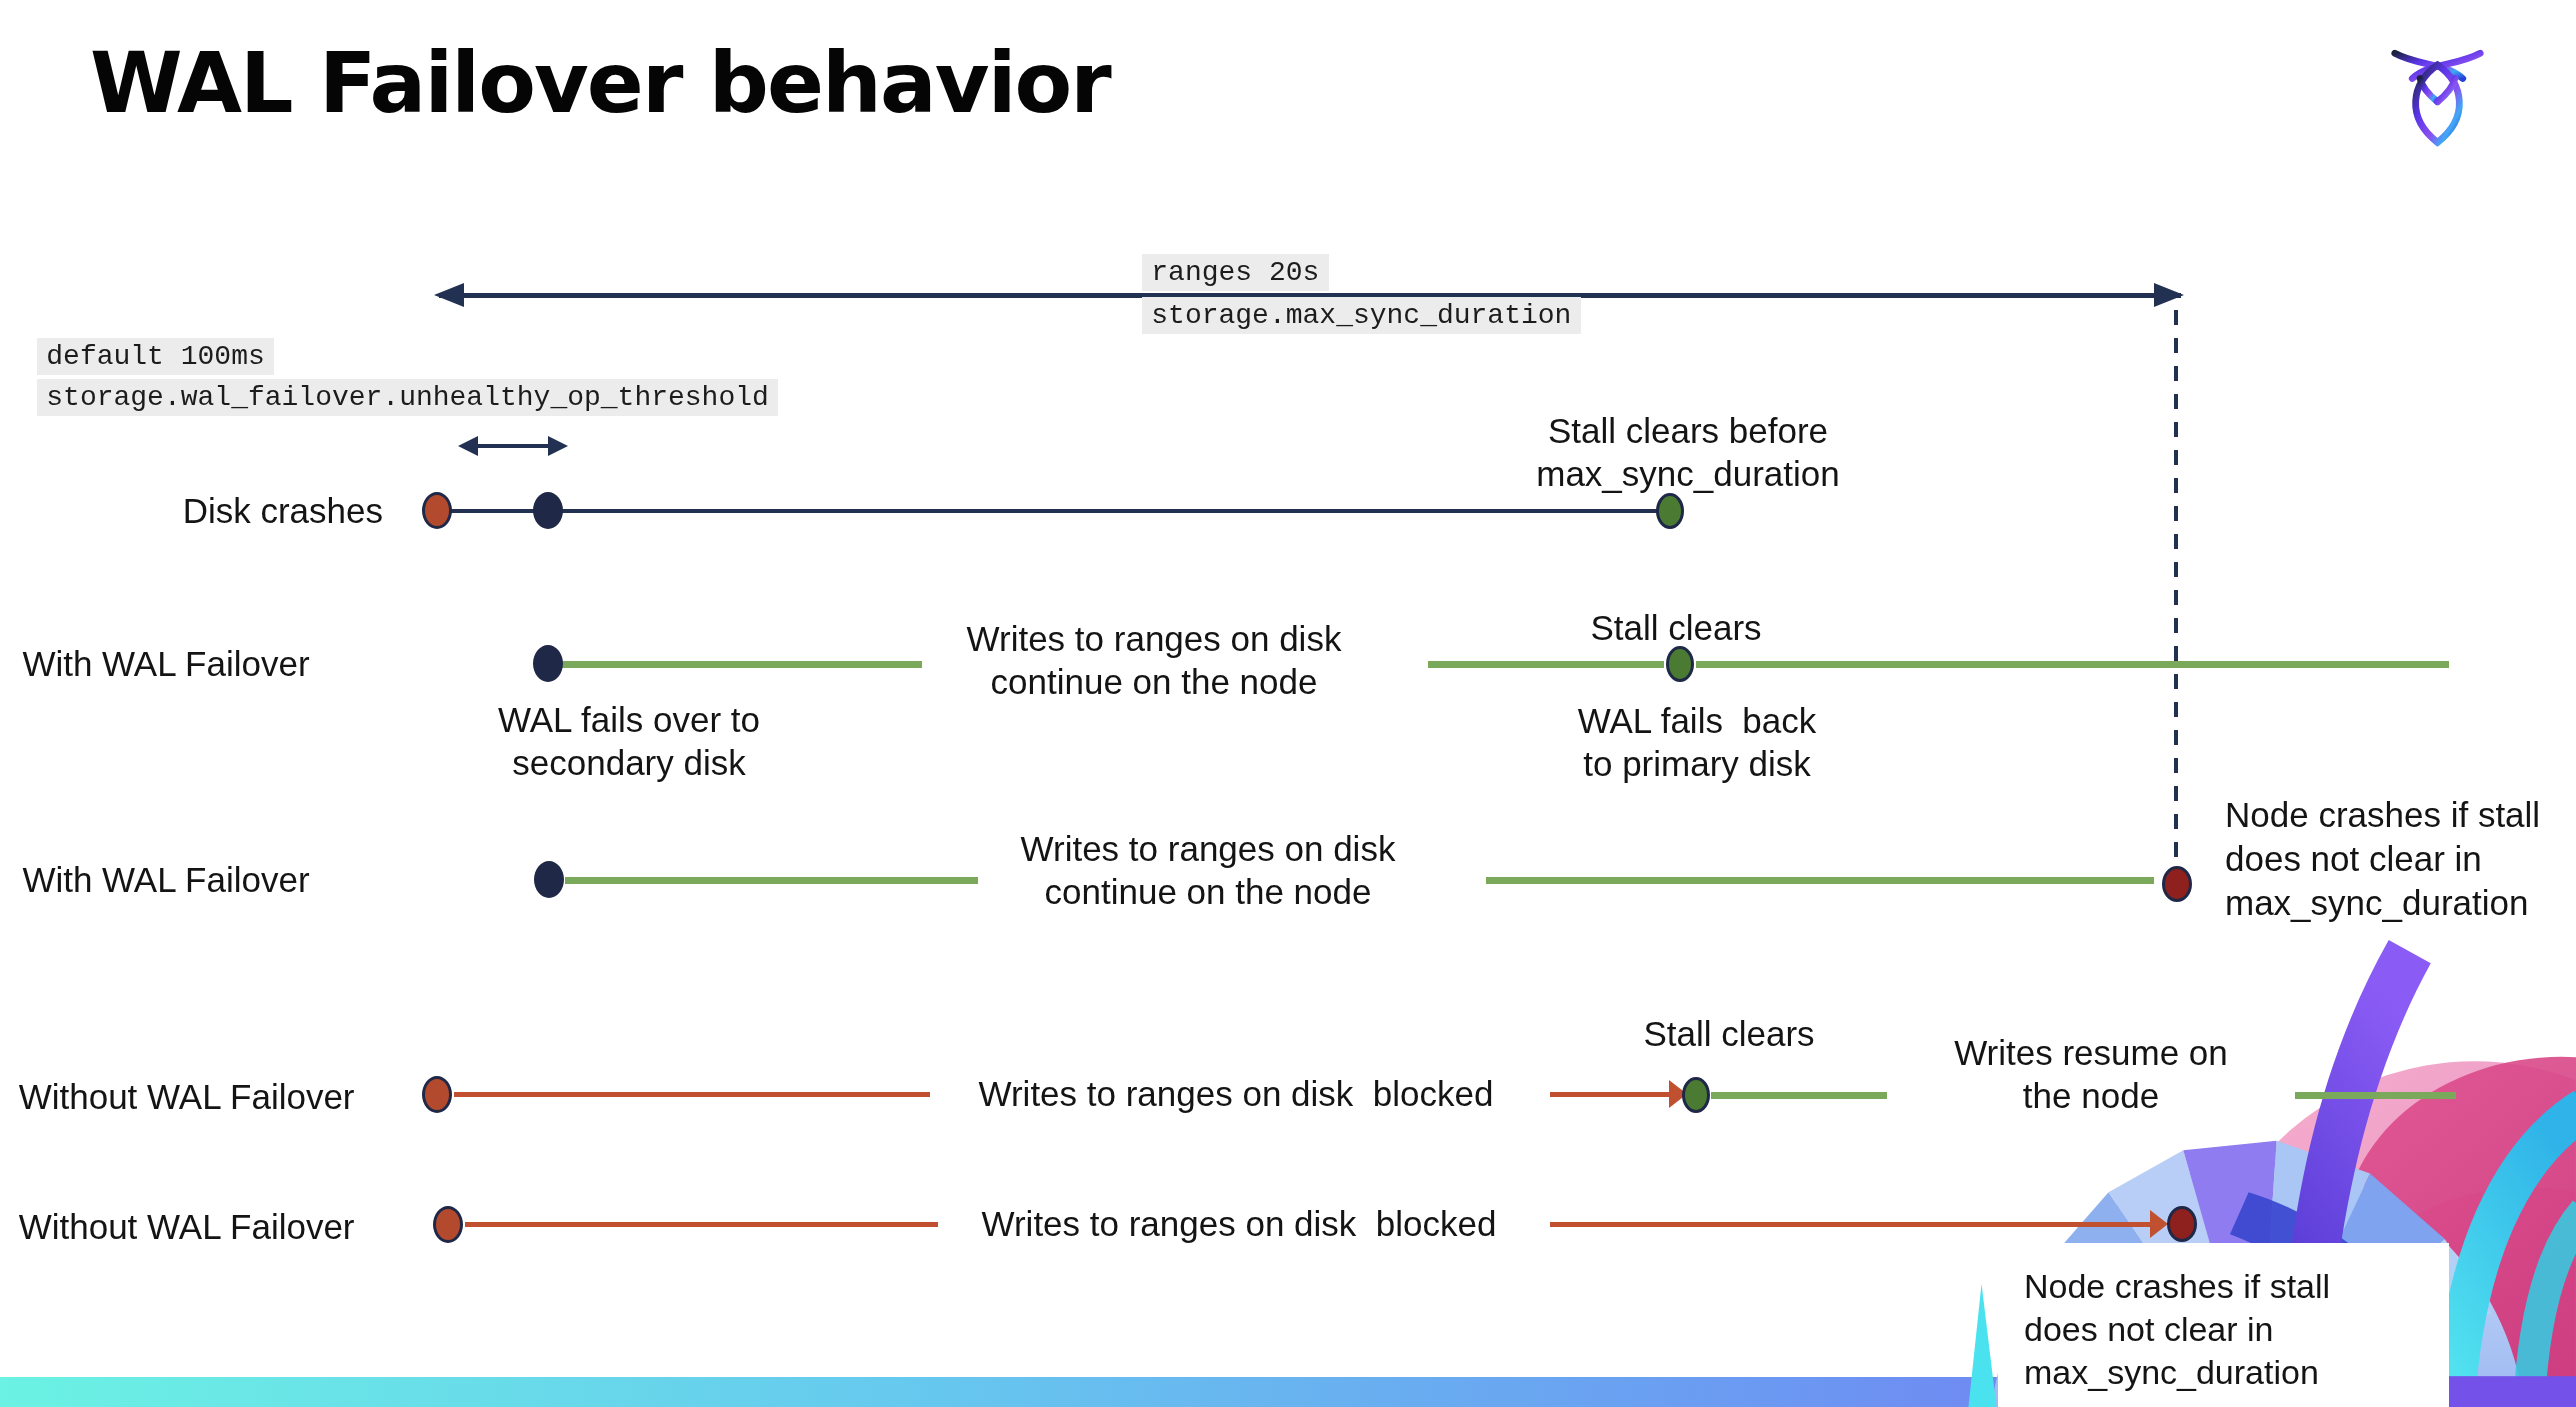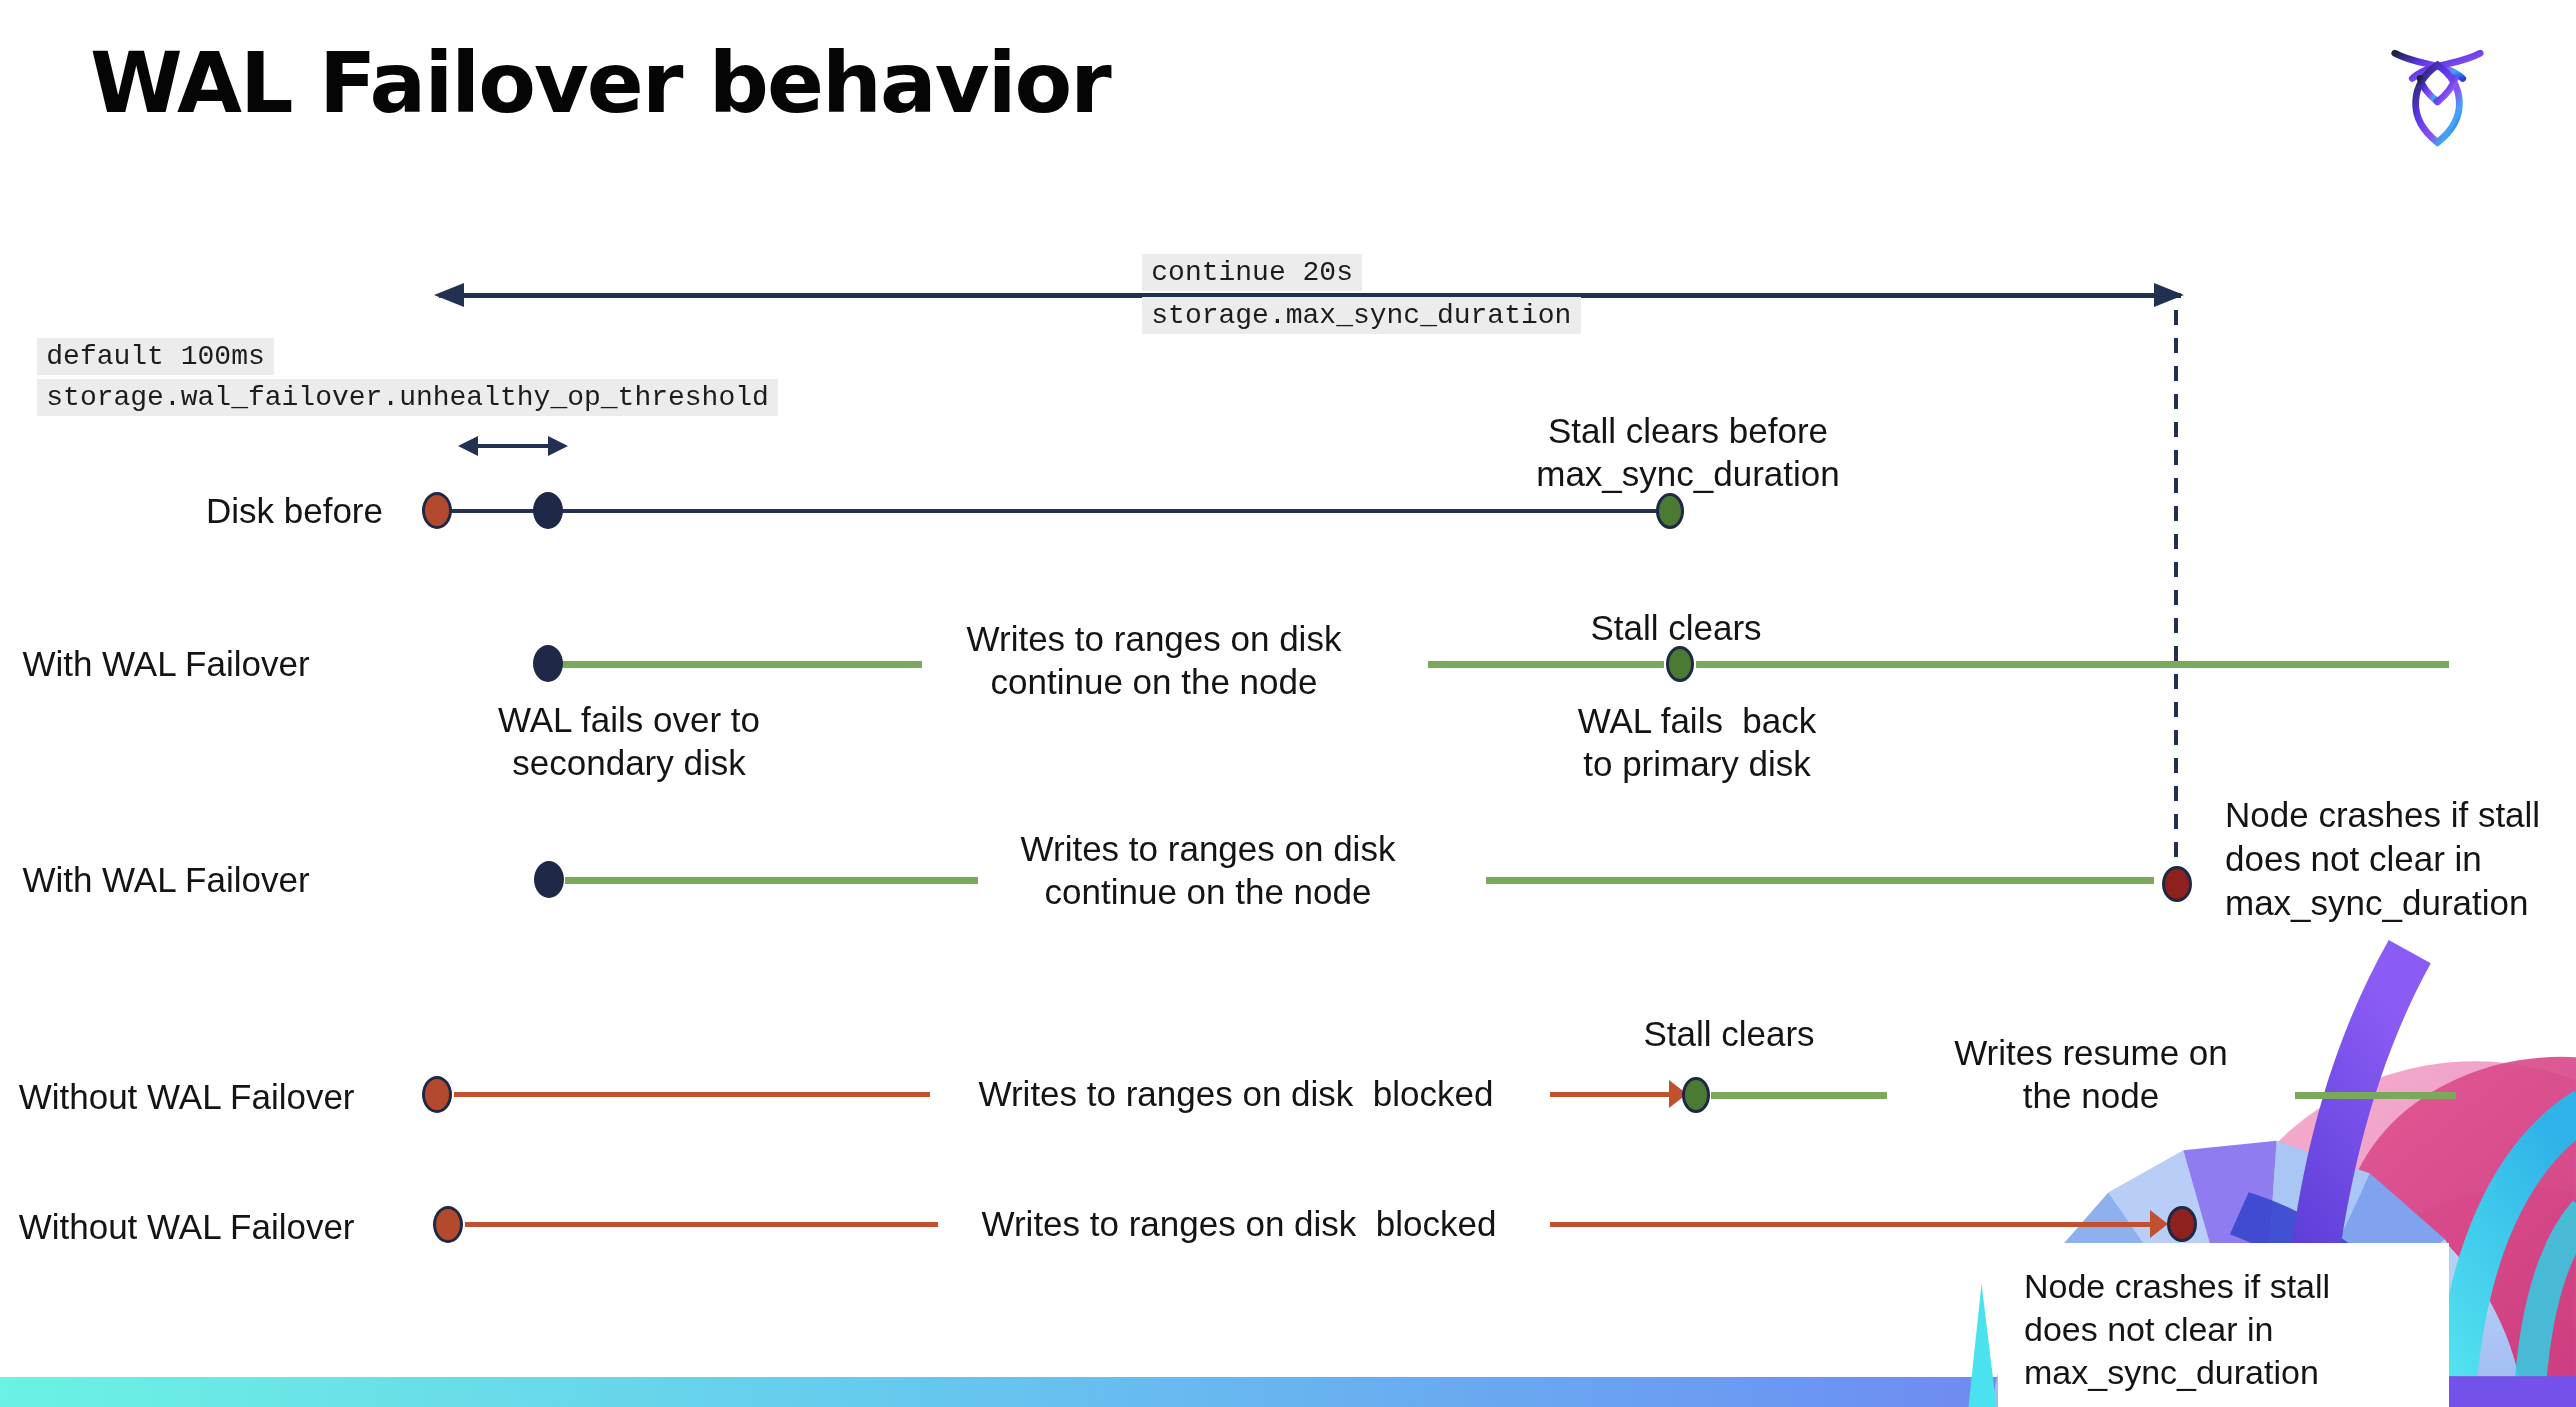--- a/index.html
+++ b/index.html
@@ -102,32 +102,32 @@
   <path d="M330,530 C340,360 360,190 450,30 L495,55 C415,200 390,370 382,530 Z" fill="url(#gpurple)"></path>
   <path d="M520,530 C530,370 580,260 660,210" stroke="url(#gcyan)" stroke-width="44" fill="none"></path>
   <path d="M600,530 C605,430 625,360 660,320" stroke="#39c8de" stroke-width="34" fill="none" opacity="0.9"></path>
   <rect x="330" y="497" width="320" height="33" fill="#7452ea"></rect>
   <path d="M0,530 L14,398 L30,530 Z" fill="#4ae2ee"></path>
 </svg>
 
 <div class="hline navyline abs" style="left:439px;top:293px;width:1742px;height:4.7px;"></div>
 <div class="tri" style="left:434px;top:283px;border-top:12px solid transparent;border-bottom:12px solid transparent;border-right:30px solid var(--navy);"></div>
 <div class="tri" style="left:2154px;top:283px;border-top:12px solid transparent;border-bottom:12px solid transparent;border-left:30px solid var(--navy);"></div>
-<div class="abs mono" style="left:1142px;top:254px;">continue 20s</div>
+<div class="abs mono" style="left:1142px;top:254px;">ranges 20s</div>
 <div class="abs mono" style="left:1142px;top:297px;">storage.max_sync_duration</div>
 
 <div class="abs mono" style="left:37px;top:338px;">default 100ms</div>
 <div class="abs mono" style="left:37px;top:379px;">storage.wal_failover.unhealthy_op_threshold</div>
 <div class="hline navyline abs" style="left:473px;top:444px;width:79px;"></div>
 <div class="tri" style="left:458px;top:436px;border-top:10.3px solid transparent;border-bottom:10.3px solid transparent;border-right:20.6px solid var(--navy);"></div>
 <div class="tri" style="left:548px;top:436px;border-top:10.3px solid transparent;border-bottom:10.3px solid transparent;border-left:20.6px solid var(--navy);"></div>
 
 <div class="dashedline" style="left:2174px;top:310px;height:553px;"></div>
 
-<div class="abs rowlabel" style="left:131px;top:491px;width:252px;text-align:right;">Disk before</div>
+<div class="abs rowlabel" style="left:131px;top:491px;width:252px;text-align:right;">Disk crashes</div>
 <div class="hline navyline abs" style="left:437px;top:509px;width:1234px;"></div>
 <div class="dot dot-red" style="left:422px;top:492px;width:30px;height:37px;"></div>
 <div class="dot dot-navy" style="left:533px;top:492px;width:30px;height:37px;"></div>
 <div class="dot dot-green" style="left:1656px;top:493px;width:28px;height:36px;"></div>
 <div class="abs note center" style="left:1688px;top:409px;">
   <div>Stall clears before</div>
   <div>max_sync_duration</div>
 </div>
 
 <div class="abs rowlabel" style="left:22.4px;top:644px;">With WAL Failover</div>

